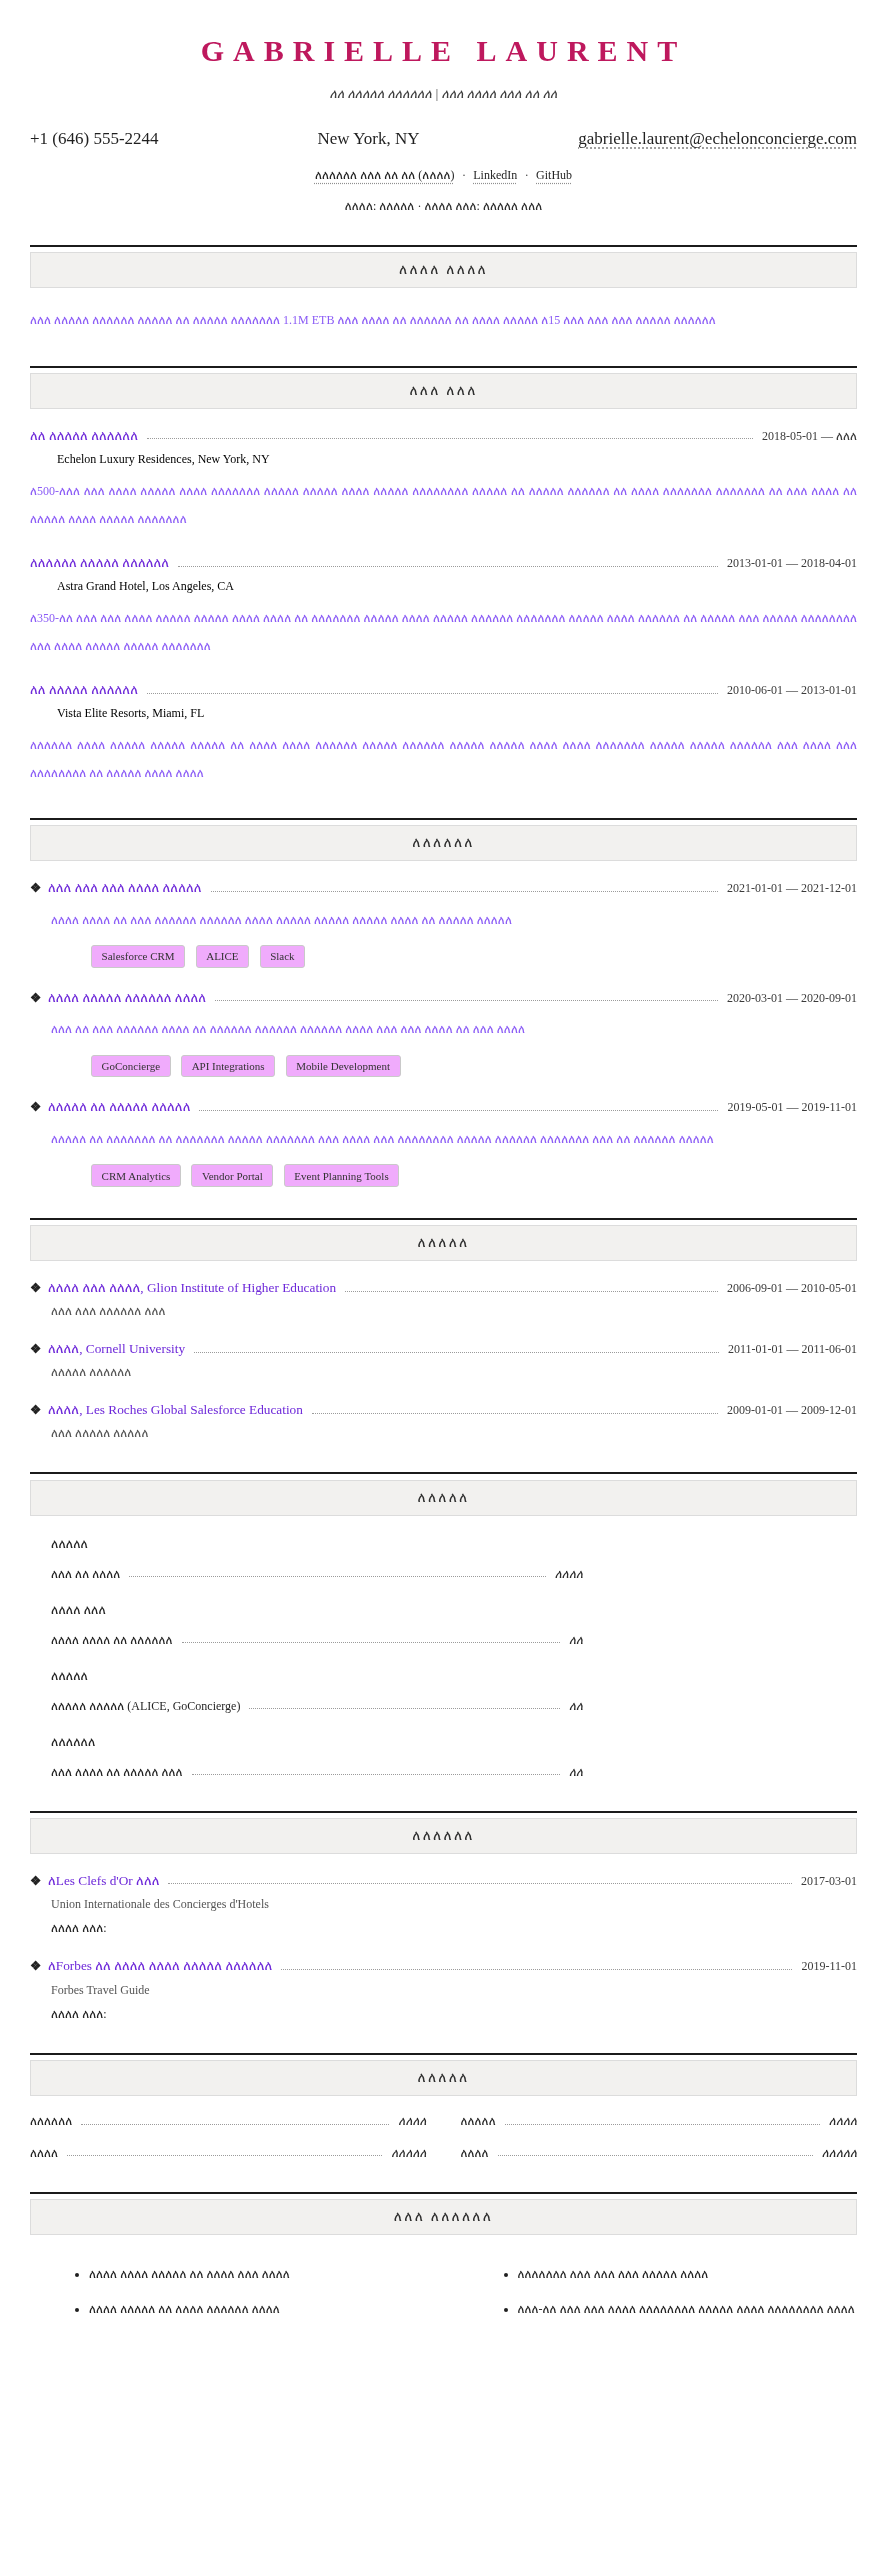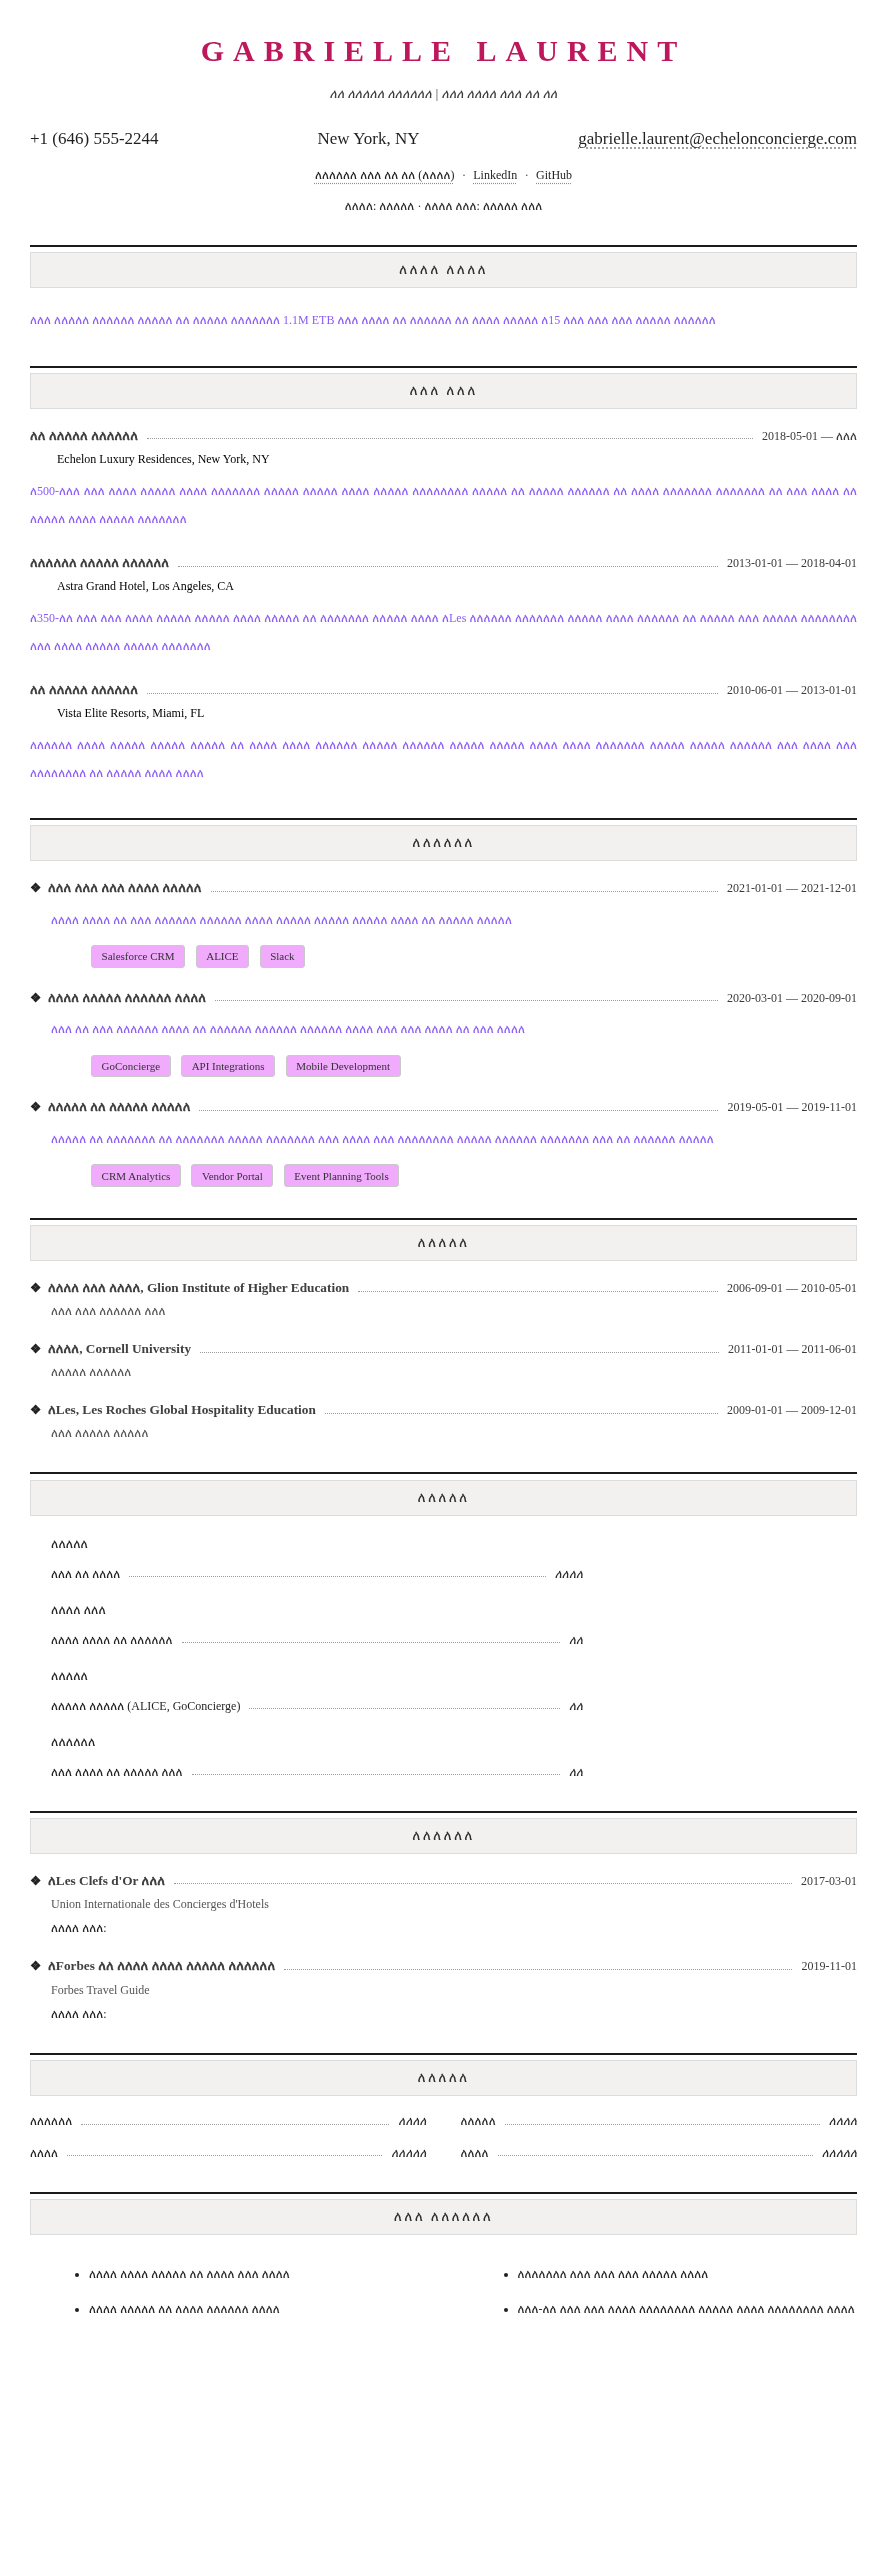--- a/index.html
+++ b/index.html
@@ -56,21 +56,21 @@
     letter-spacing: 2.2px;
     color: #2e2e2e;
   }
   .section-body { margin-top: 18px; }
 
   .head {
     display: flex;
     align-items: flex-end;
     font-size: 13.3px;
   }
-  .head .title { font-weight: bold; white-space: nowrap; color: #404040; }
+  .head .title { font-weight: normal; white-space: nowrap; color: #6d28d9; }
   .leader {
     flex: 1;
     border-bottom: 0.7px dotted #9b9b9b;
     margin: 0 9px 4.4px 9px;
     min-width: 22px;
   }
   .dates { font-size: 12px; color: #3a3a3a; white-space: nowrap; font-weight: normal; }
   .diamond { font-weight: bold; margin-right: 6.7px; color: #222; font-size: 12.6px; }
 
   .entry { margin-top: 22px; }
@@ -183,21 +183,21 @@
         <div class="desc">ለ500-ለለለ ለለለ ለለለለ ለለለለለ ለለለለ ለለለለለለለ ለለለለለ ለለለለለ ለለለለ ለለለለለ ለለለለለለለለ ለለለለለ ለለ ለለለለለ ለለለለለለ ለለ ለለለለ ለለለለለለለ ለለለለለለለ ለለ ለለለ ለለለለ ለለ ለለለለለ ለለለለ ለለለለለ ለለለለለለለ</div>
       </div>
 
       <div class="entry">
         <div class="head">
           <span class="title">ለለለለለለ ለለለለለ ለለለለለለ</span>
           <span class="leader"></span>
           <span class="dates">2013-01-01 — 2018-04-01</span>
         </div>
         <div class="company">Astra Grand Hotel, Los Angeles, CA</div>
-        <div class="desc">ለ350-ለለ ለለለ ለለለ ለለለለ ለለለለለ ለለለለለ ለለለለ ለለለለለ ለለ ለለለለለለለ ለለለለለ ለለለለ ለLes ለለለለለለ ለለለለለለለ ለለለለለ ለለለለ ለለለለለለ ለለ ለለለለለ ለለለ ለለለለለ ለለለለለለለለ ለለለ ለለለለ ለለለለለ ለለለለለ ለለለለለለለ</div>
+        <div class="desc">ለ350-ለለ ለለለ ለለለ ለለለለ ለለለለለ ለለለለለ ለለለለ ለለለለ ለለ ለለለለለለለ ለለለለለ ለለለለ ለለለለለ ለለለለለለ ለለለለለለለ ለለለለለ ለለለለ ለለለለለለ ለለ ለለለለለ ለለለ ለለለለለ ለለለለለለለለ ለለለ ለለለለ ለለለለለ ለለለለለ ለለለለለለለ</div>
       </div>
 
       <div class="entry">
         <div class="head">
           <span class="title">ለለ ለለለለለ ለለለለለለ</span>
           <span class="leader"></span>
           <span class="dates">2010-06-01 — 2013-01-01</span>
         </div>
         <div class="company">Vista Elite Resorts, Miami, FL</div>
         <div class="desc">ለለለለለለ ለለለለ ለለለለለ ለለለለለ ለለለለለ ለለ ለለለለ ለለለለ ለለለለለለ ለለለለለ ለለለለለለ ለለለለለ ለለለለለ ለለለለ ለለለለ ለለለለለለለ ለለለለለ ለለለለለ ለለለለለለ ለለለ ለለለለ ለለለ ለለለለለለለለ ለለ ለለለለለ ለለለለ ለለለለ</div>
@@ -280,21 +280,21 @@
           <span class="title">ለለለለ, Cornell University</span>
           <span class="leader"></span>
           <span class="dates">2011-01-01 — 2011-06-01</span>
         </div>
         <div class="edu-note indent">ለለለለለ ለለለለለለ</div>
       </div>
 
       <div class="entry">
         <div class="head">
           <span class="diamond">❖</span>
-          <span class="title">ለLes, Les Roches Global Hospitality Education</span>
+          <span class="title">ለለለለ, Les Roches Global Salesforce Education</span>
           <span class="leader"></span>
           <span class="dates">2009-01-01 — 2009-12-01</span>
         </div>
         <div class="edu-note indent">ለለለ ለለለለለ ለለለለለ</div>
       </div>
 
     </div>
   </div>
 
   <div class="section">

